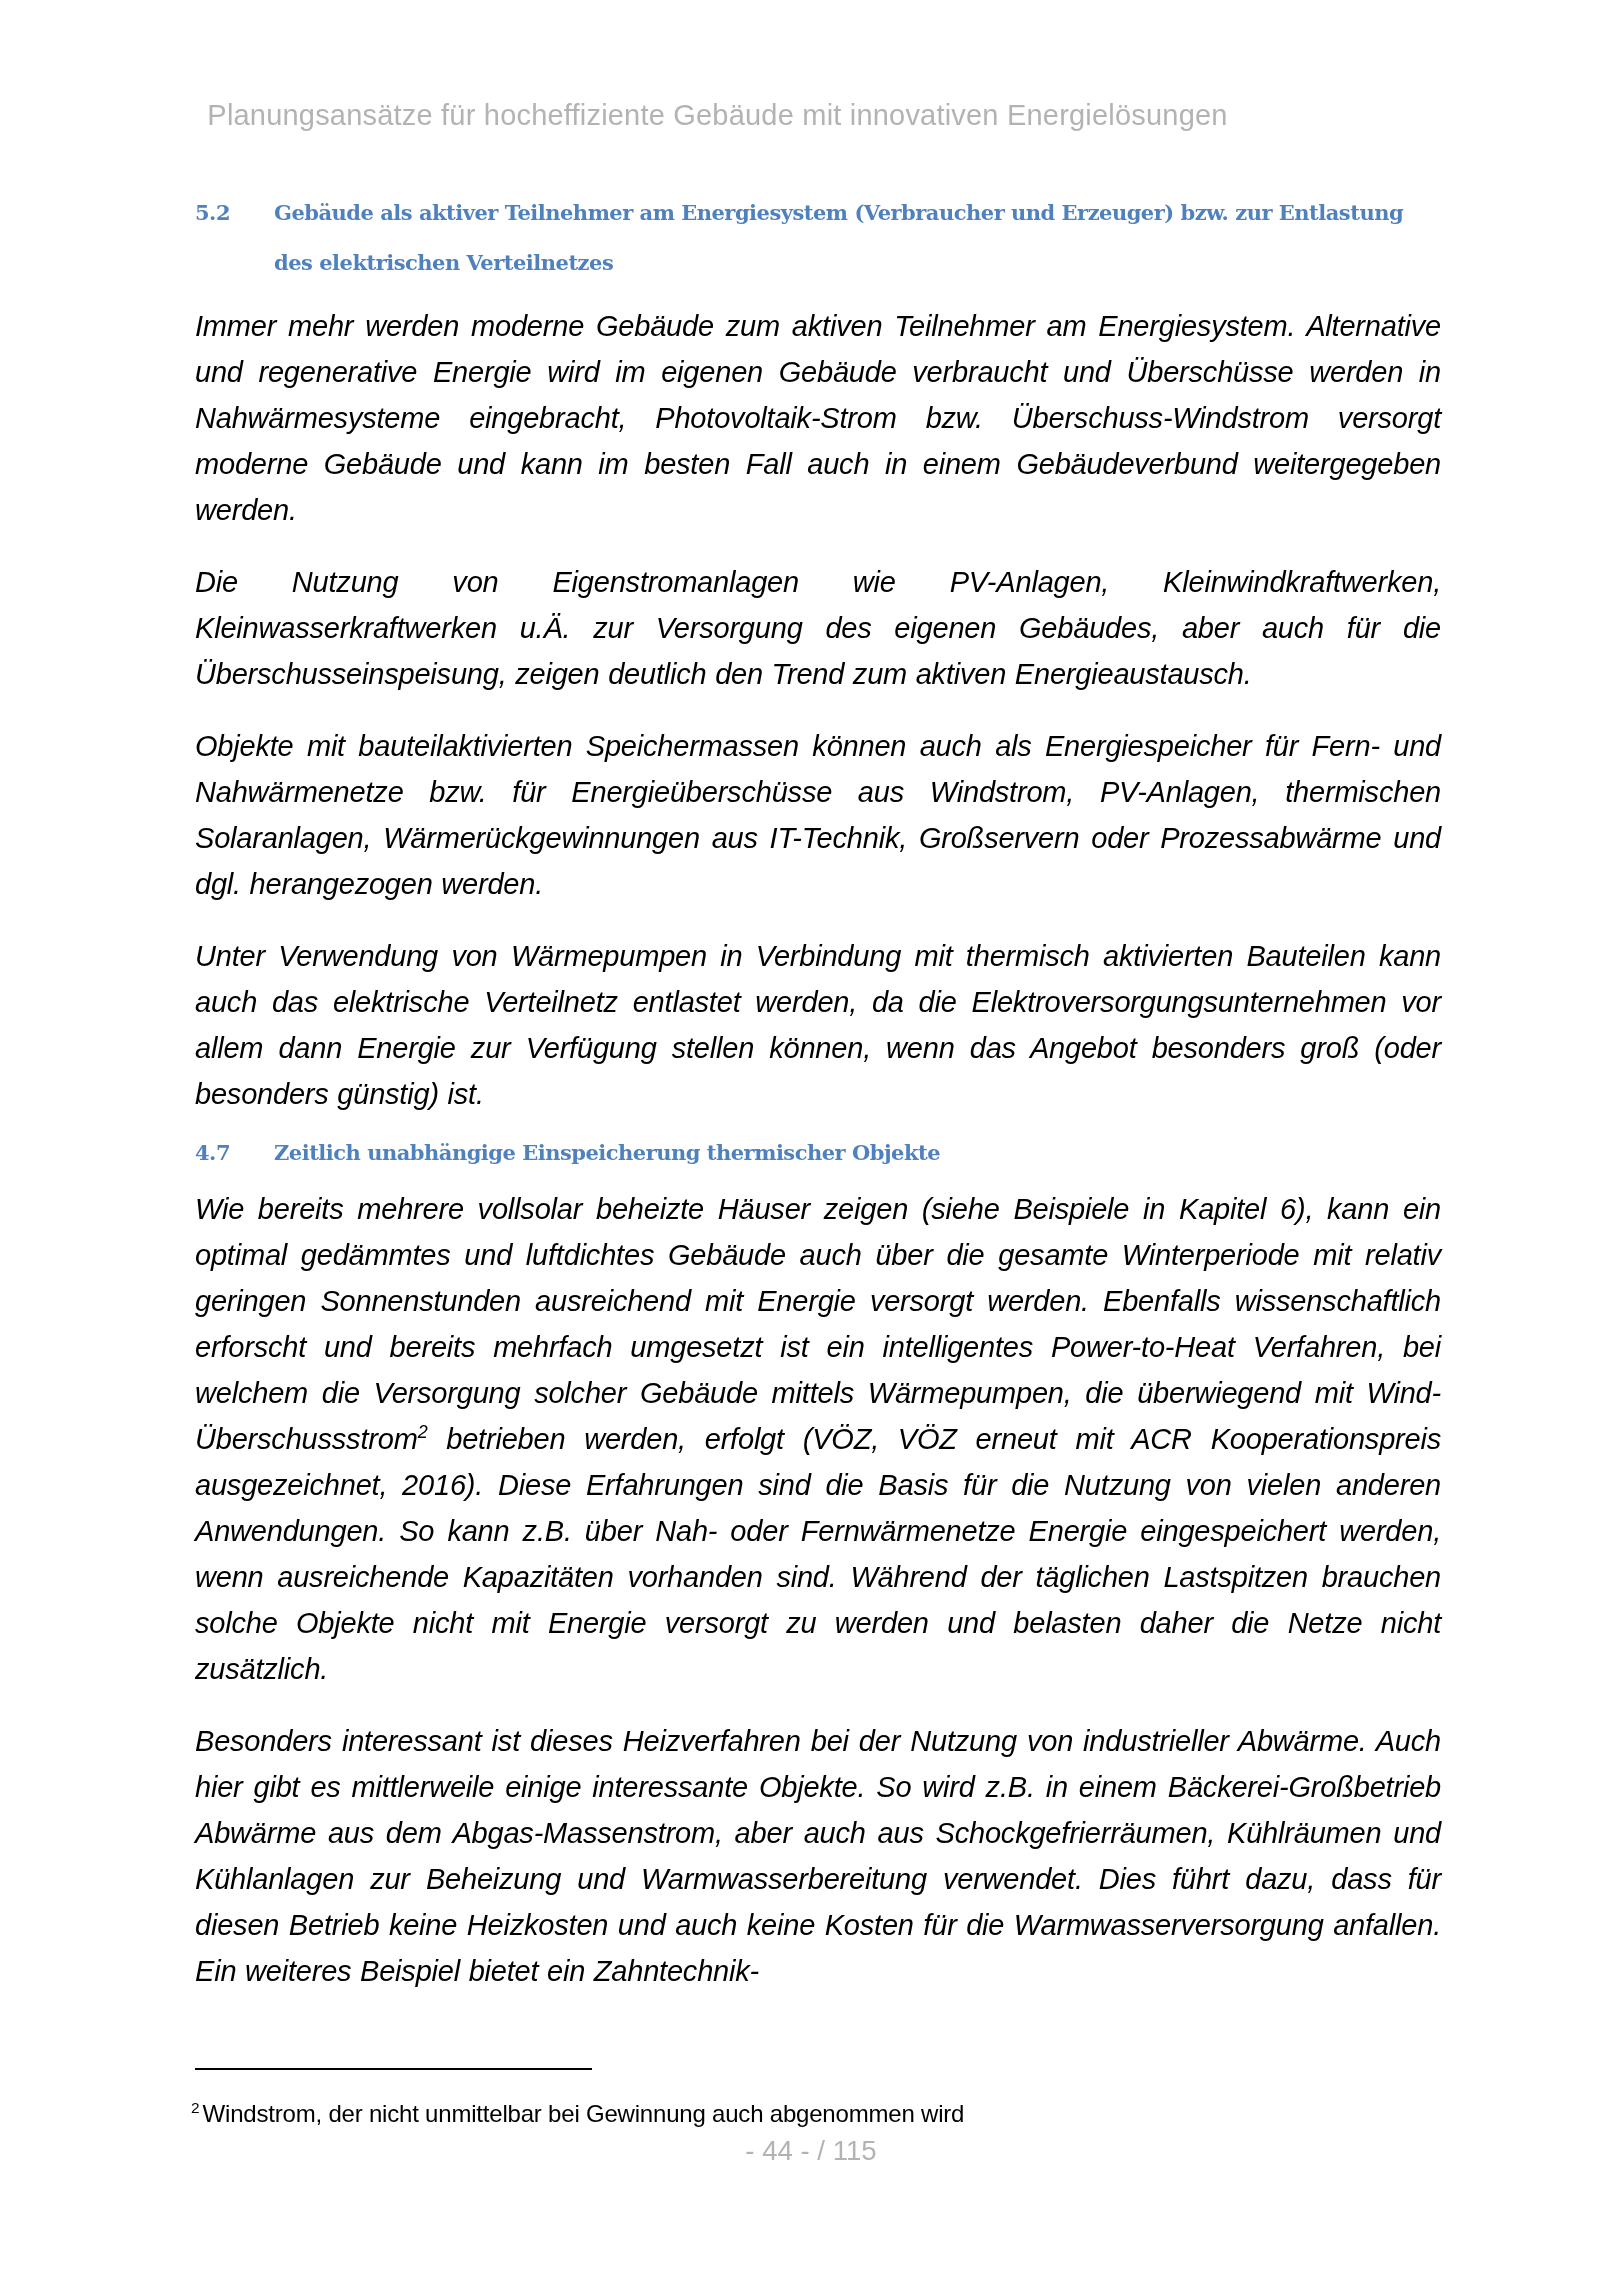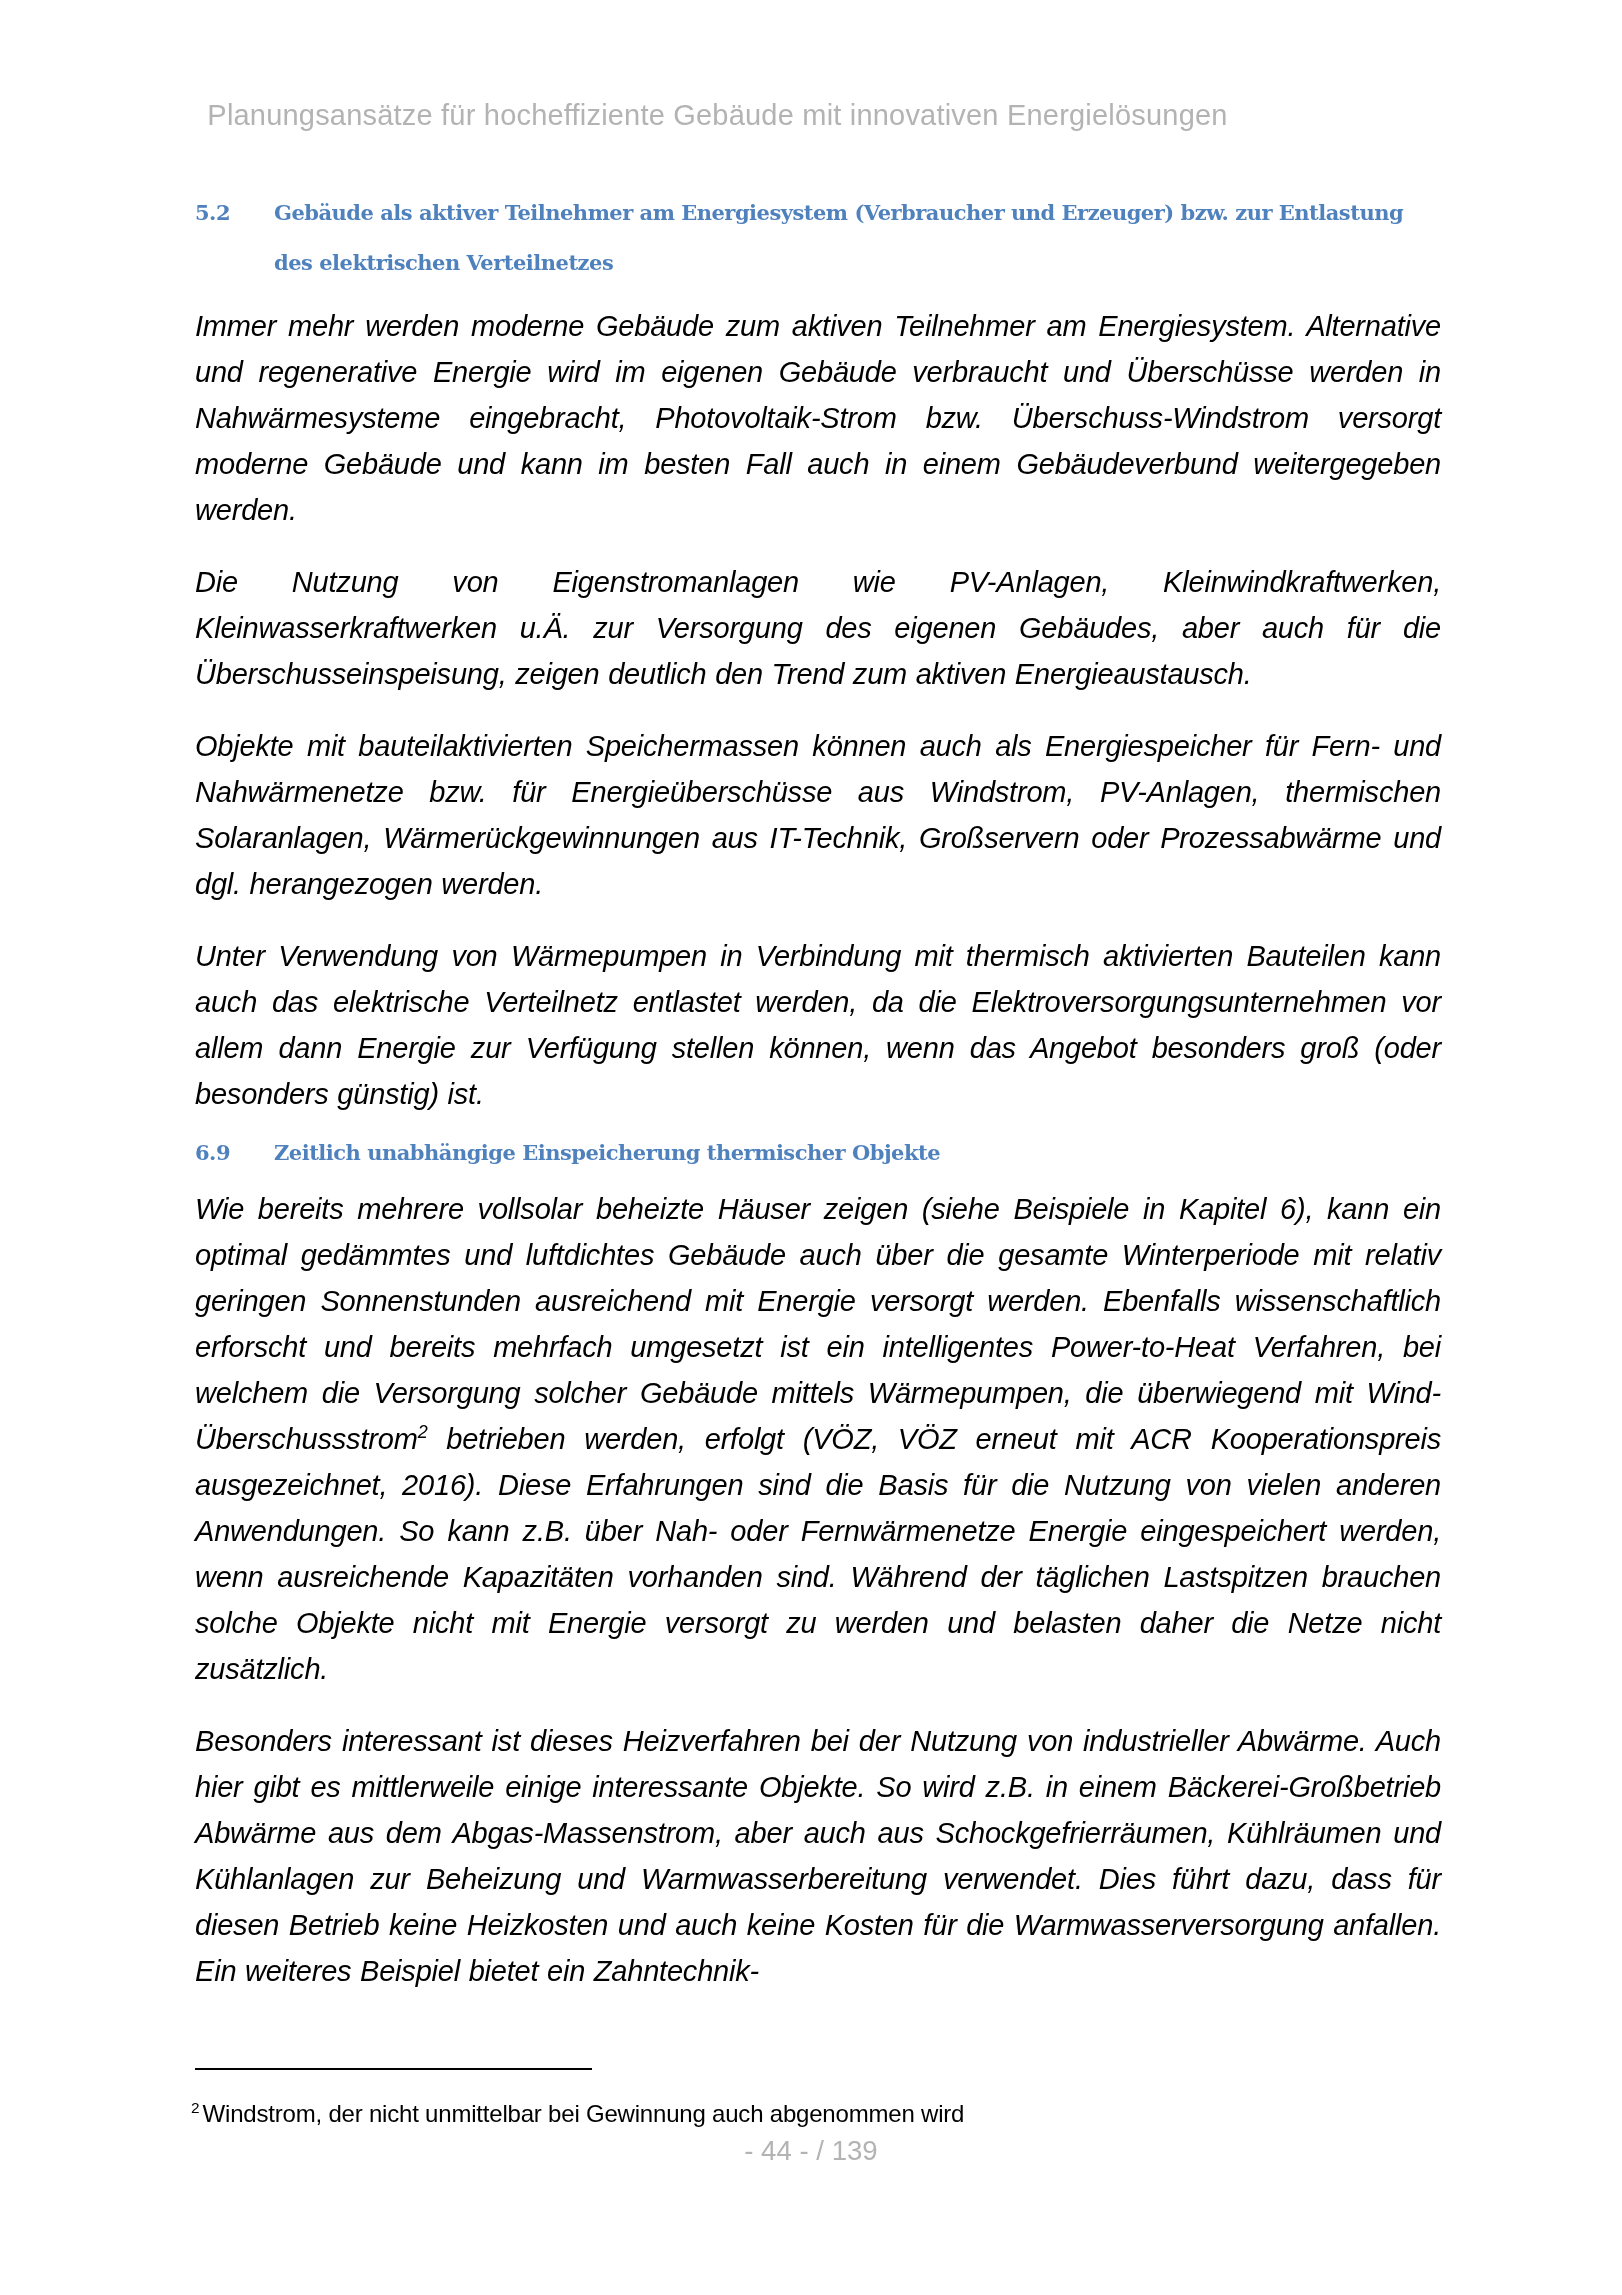--- a/index.html
+++ b/index.html
@@ -107,31 +107,31 @@
     <span class="num">5.2</span>
     <span class="title">Gebäude als aktiver Teilnehmer am Energiesystem (Verbraucher und Erzeuger) bzw. zur Entlastung des elektrischen Verteilnetzes</span>
   </h2>
 
   <p class="body-para">Immer mehr werden moderne Gebäude zum aktiven Teilnehmer am Energiesystem. Alternative und regenerative Energie wird im eigenen Gebäude verbraucht und Überschüsse werden in Nahwärmesysteme eingebracht, Photovoltaik-Strom bzw. Überschuss-Windstrom versorgt moderne Gebäude und kann im besten Fall auch in einem Gebäudeverbund weitergegeben werden.</p>
   <p class="body-para">Die Nutzung von Eigenstromanlagen wie PV-Anlagen, Kleinwindkraftwerken, Kleinwasserkraftwerken u.Ä. zur Versorgung des eigenen Gebäudes, aber auch für die Überschusseinspeisung, zeigen deutlich den Trend zum aktiven Energieaustausch.</p>
   <p class="body-para">Objekte mit bauteilaktivierten Speichermassen können auch als Energiespeicher für Fern- und Nahwärmenetze bzw. für Energieüberschüsse aus Windstrom, PV-Anlagen, thermischen Solaranlagen, Wärmerückgewinnungen aus IT-Technik, Großservern oder Prozessabwärme und dgl. herangezogen werden.</p>
   <p class="body-para" style="margin-bottom:11.4px">Unter Verwendung von Wärmepumpen in Verbindung mit thermisch aktivierten Bauteilen kann auch das elektrische Verteilnetz entlastet werden, da die Elektroversorgungsunternehmen vor allem dann Energie zur Verfügung stellen können, wenn das Angebot besonders groß (oder besonders günstig) ist.</p>
 
   <h2 class="section-heading heading-53">
-    <span class="num">6.9</span>
+    <span class="num">4.7</span>
     <span class="title">Zeitlich unabhängige Einspeicherung thermischer Objekte</span>
   </h2>
 
   <p class="body-para">
     <span>Wie bereits mehrere vollsolar beheizte Häuser zeigen (siehe Beispiele in Kapitel 6), kann ein optimal gedämmtes und luftdichtes Gebäude auch über die gesamte Winterperiode mit relativ geringen Sonnenstunden ausreichend mit Energie versorgt werden. Ebenfalls wissenschaftlich erforscht und bereits mehrfach umgesetzt ist ein intelligentes Power-to-Heat Verfahren, bei welchem die Versorgung solcher Gebäude mittels Wärmepumpen, die überwiegend mit Wind-Überschussstrom</span><sup class="fn-ref">2</sup><span> betrieben werden, erfolgt (VÖZ, VÖZ erneut mit ACR Kooperationspreis ausgezeichnet, 2016). Diese Erfahrungen sind die Basis für die Nutzung von vielen anderen Anwendungen. So kann z.B. über Nah- oder Fernwärmenetze Energie eingespeichert werden, wenn ausreichende Kapazitäten vorhanden sind. Während der täglichen Lastspitzen brauchen solche Objekte nicht mit Energie versorgt zu werden und belasten daher die Netze nicht zusätzlich.</span>
   </p>
 
   <p class="body-para">Besonders interessant ist dieses Heizverfahren bei der Nutzung von industrieller Abwärme. Auch hier gibt es mittlerweile einige interessante Objekte. So wird z.B. in einem Bäckerei-Großbetrieb Abwärme aus dem Abgas-Massenstrom, aber auch aus Schockgefrierräumen, Kühlräumen und Kühlanlagen zur Beheizung und Warmwasserbereitung verwendet. Dies führt dazu, dass für diesen Betrieb keine Heizkosten und auch keine Kosten für die Warmwasserversorgung anfallen. Ein weiteres Beispiel bietet ein Zahntechnik-</p>
 </div>
 
 <div class="footnote-rule"></div>
 
 <div class="footnote">
   <sup>2</sup><span>Windstrom, der nicht unmittelbar bei Gewinnung auch abgenommen wird</span>
 </div>
 
-<div class="page-number">- 44 - / 139</div>
+<div class="page-number">- 44 - / 115</div>
 
 
 </body></html>

